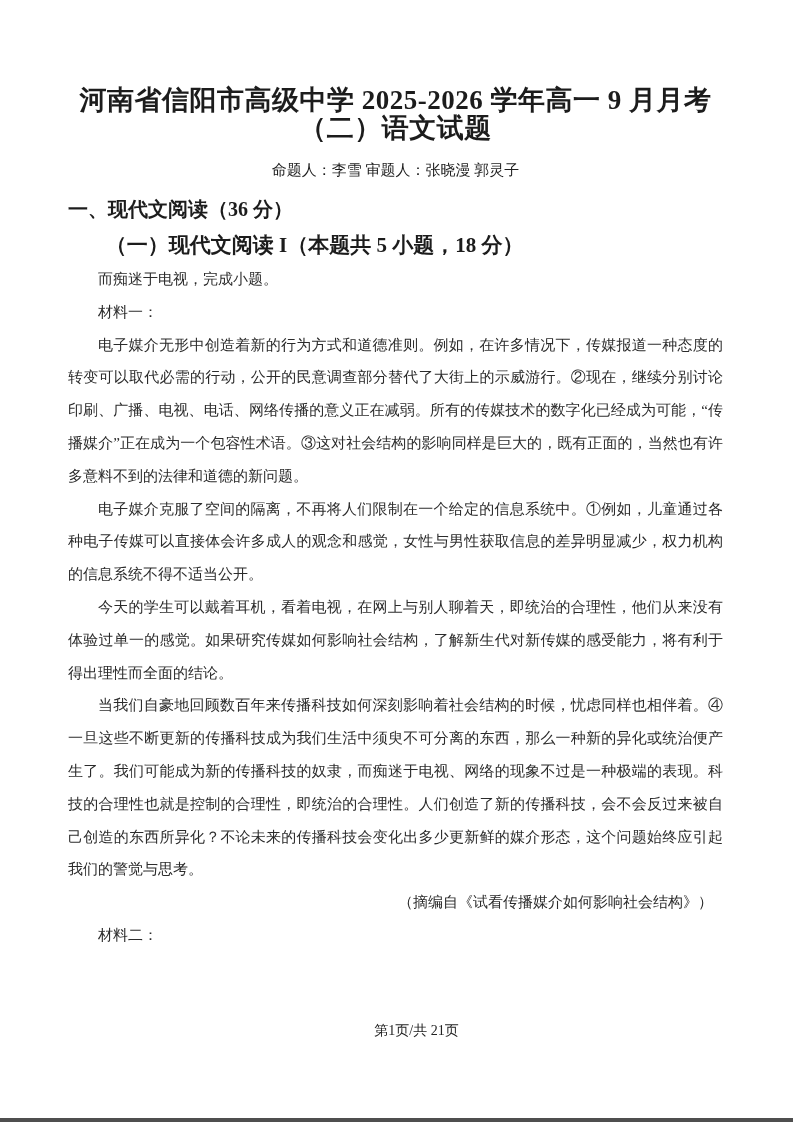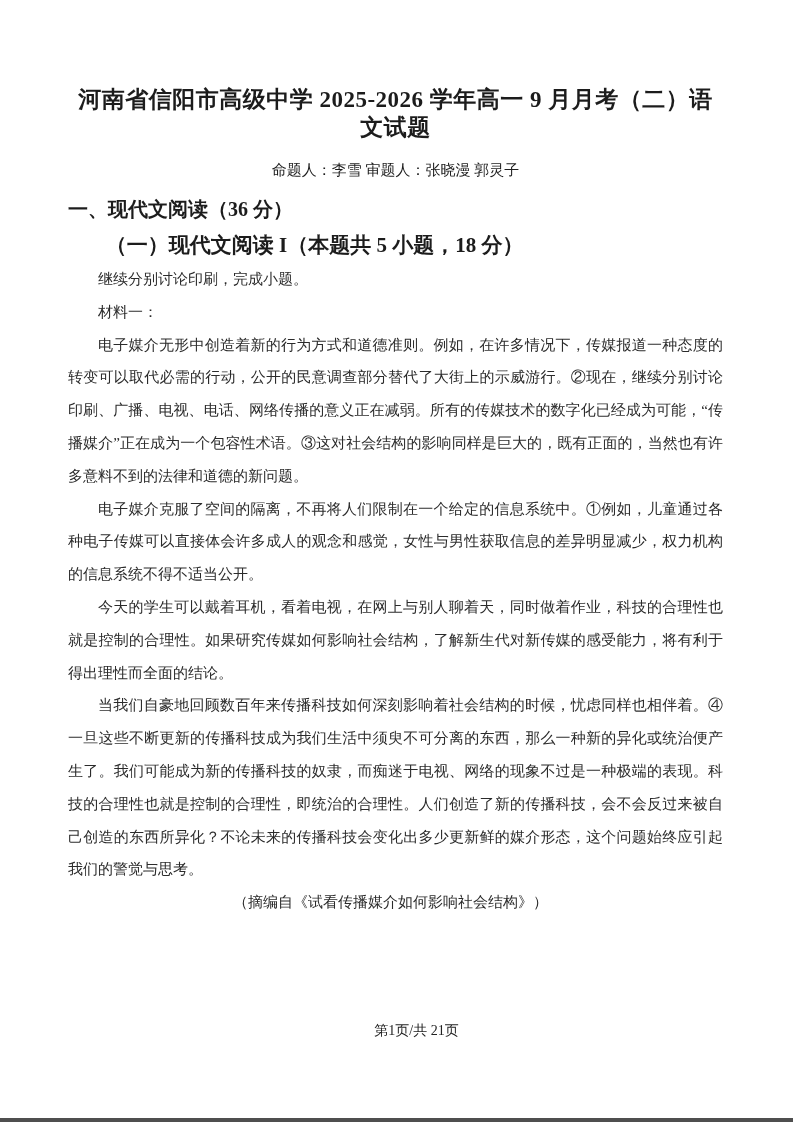--- a/index.html
+++ b/index.html
@@ -16,21 +16,21 @@
   }
   .content {
     position: absolute;
     left: 68px;
     right: 70px;
     top: 0;
   }
   .doc-title {
     margin-top: 86px;
     text-align: center;
-    font-size: 23px;
+    font-size: 27px;
     font-weight: bold;
     letter-spacing: 0.5px;
     line-height: 28px;
   }
   .doc-subtitle {
     margin-top: 18px;
     text-align: center;
     font-size: 15px;
     font-weight: normal;
     line-height: 20px;
@@ -50,21 +50,21 @@
   }
   .body-text {
     margin-top: 7px;
     font-size: 15px;
     line-height: 32.8px;
     text-align: justify;
     color: #2b2b2b;
   }
   .body-text p { margin: 0; }
   .indent { text-indent: 2em; }
-  .attribution { text-align: center; padding-right: 10px; }
+  .attribution { text-align: right; padding-right: 10px; }
   .page-footer {
     position: absolute;
     top: 1022px;
     left: 0;
     width: 100%;
     text-align: center;
     font-size: 14px;
     color: #222222;
     margin-left: 20px;
   }
@@ -85,34 +85,35 @@
 
     <h1 class="doc-title">河南省信阳市高级中学 2025-2026 学年高一 9 月月考（二）语文试题</h1>
 
     <div class="doc-subtitle">命题人：李雪 审题人：张晓漫 郭灵子</div>
 
     <div class="section-heading">一、现代文阅读（36 分）</div>
 
     <div class="subsection-heading">（一）现代文阅读 I（本题共 5 小题，18 分）</div>
 
     <div class="body-text">
-      <p class="indent">继续分别讨论印刷，完成小题。</p>
+      <p class="indent">而痴迷于电视，完成小题。</p>
 
       <p class="indent">材料一：</p>
 
 
       <p class="indent">电子媒介无形中创造着新的行为方式和道德准则。例如，在许多情况下，传媒报道一种态度的转变可以取代必需的行动，公开的民意调查部分替代了大街上的示威游行。②现在，继续分别讨论印刷、广播、电视、电话、网络传播的意义正在减弱。所有的传媒技术的数字化已经成为可能，“传播媒介”正在成为一个包容性术语。③这对社会结构的影响同样是巨大的，既有正面的，当然也有许多意料不到的法律和道德的新问题。</p>
 
       <p class="indent">电子媒介克服了空间的隔离，不再将人们限制在一个给定的信息系统中。①例如，儿童通过各种电子传媒可以直接体会许多成人的观念和感觉，女性与男性获取信息的差异明显减少，权力机构的信息系统不得不适当公开。</p>
 
-      <p class="indent">今天的学生可以戴着耳机，看着电视，在网上与别人聊着天，同时做着作业，科技的合理性也就是控制的合理性。如果研究传媒如何影响社会结构，了解新生代对新传媒的感受能力，将有利于得出理性而全面的结论。</p>
+      <p class="indent">今天的学生可以戴着耳机，看着电视，在网上与别人聊着天，即统治的合理性，他们从来没有体验过单一的感觉。如果研究传媒如何影响社会结构，了解新生代对新传媒的感受能力，将有利于得出理性而全面的结论。</p>
 
       <p class="indent">当我们自豪地回顾数百年来传播科技如何深刻影响着社会结构的时候，忧虑同样也相伴着。④一旦这些不断更新的传播科技成为我们生活中须臾不可分离的东西，那么一种新的异化或统治便产生了。我们可能成为新的传播科技的奴隶，而痴迷于电视、网络的现象不过是一种极端的表现。科技的合理性也就是控制的合理性，即统治的合理性。人们创造了新的传播科技，会不会反过来被自己创造的东西所异化？不论未来的传播科技会变化出多少更新鲜的媒介形态，这个问题始终应引起我们的警觉与思考。</p>
 
       <p class="attribution">（摘编自《试看传播媒介如何影响社会结构》）</p>
 
+      <p class="indent">材料二：</p>
     </div>
   </div>
 
   <div class="page-footer">第1页/共 21页</div>
 
   <div class="bottom-bar"></div>
 </div>
 
 </body></html>

